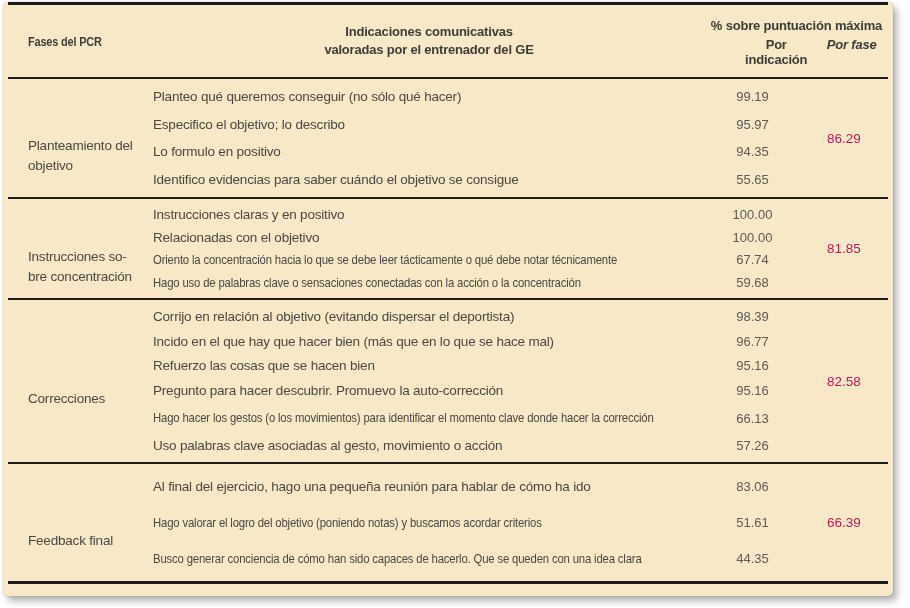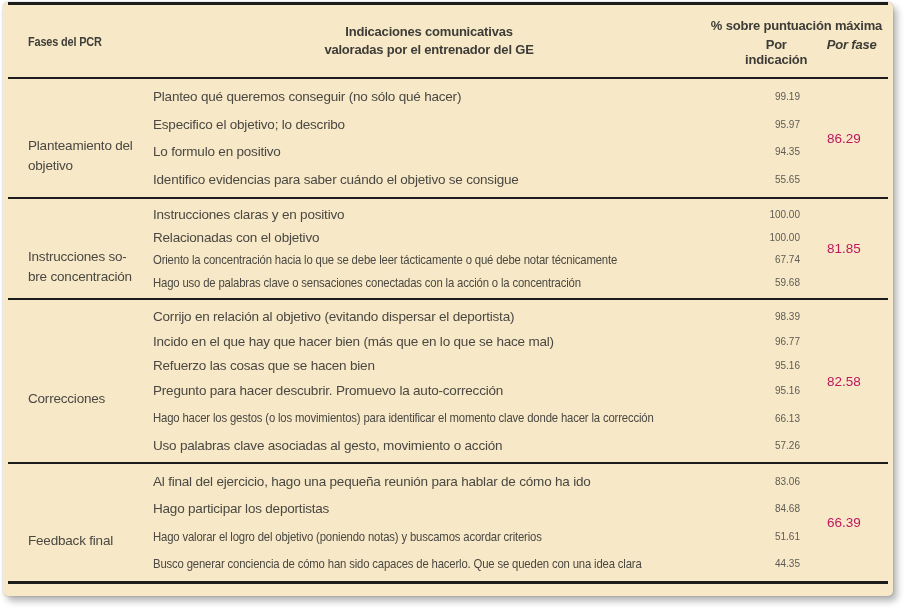--- a/index.html
+++ b/index.html
@@ -42,21 +42,21 @@
     font-size:13.5px;color:#4a4841;line-height:1.45;letter-spacing:-0.2px;
   }
   .phase-cell span{white-space:pre-line;margin-top:36px;}
   .rows{flex:1;display:flex;flex-direction:column;justify-content:space-around;
         box-sizing:border-box;padding:4px 0;min-width:0;}
   .row{display:flex;align-items:center;}
   .ind{flex:1;font-size:13.5px;color:#4a4841;white-space:nowrap;letter-spacing:-0.2px;min-width:0;}
   .cond{display:inline-block;transform:scaleX(0.84);transform-origin:0 50%;white-space:nowrap;}
   .wrap{display:inline-block;width:650px;white-space:normal;line-height:1.5;
         transform:scaleX(0.84);transform-origin:0 50%;}
-  .val{width:95px;text-align:right;font-size:10px;color:#5d5b54;}
+  .val{width:95px;text-align:center;font-size:13px;color:#5d5b54;}
   .phase-val{width:88px;display:flex;align-items:center;justify-content:center;
              font-size:13.5px;color:#be185d;}
 </style>
 </head>
 <body>
 
 <div class="card">
   <div class="tbl">
 
     <div class="header">
@@ -164,24 +164,20 @@
     <div class="section s4">
       <div class="phase-cell">
         <span>Feedback final</span>
       </div>
       <div class="rows">
         <div class="row">
           <div class="ind"><span>Al final del ejercicio, hago una pequeña reunión para hablar de cómo ha ido</span></div>
           <div class="val">83.06</div>
         </div>
         <div class="row">
-          <div class="ind"><span>Hago participar los deportistas</span></div>
-          <div class="val">84.68</div>
-        </div>
-        <div class="row">
           <div class="ind"><span class="cond">Hago valorar el logro del objetivo (poniendo notas) y buscamos acordar criterios</span></div>
           <div class="val">51.61</div>
         </div>
         <div class="row">
           <div class="ind"><span class="cond">Busco generar conciencia de cómo han sido capaces de hacerlo. Que se queden con una idea clara</span></div>
           <div class="val">44.35</div>
         </div>
       </div>
       <div class="phase-val">66.39</div>
     </div>

